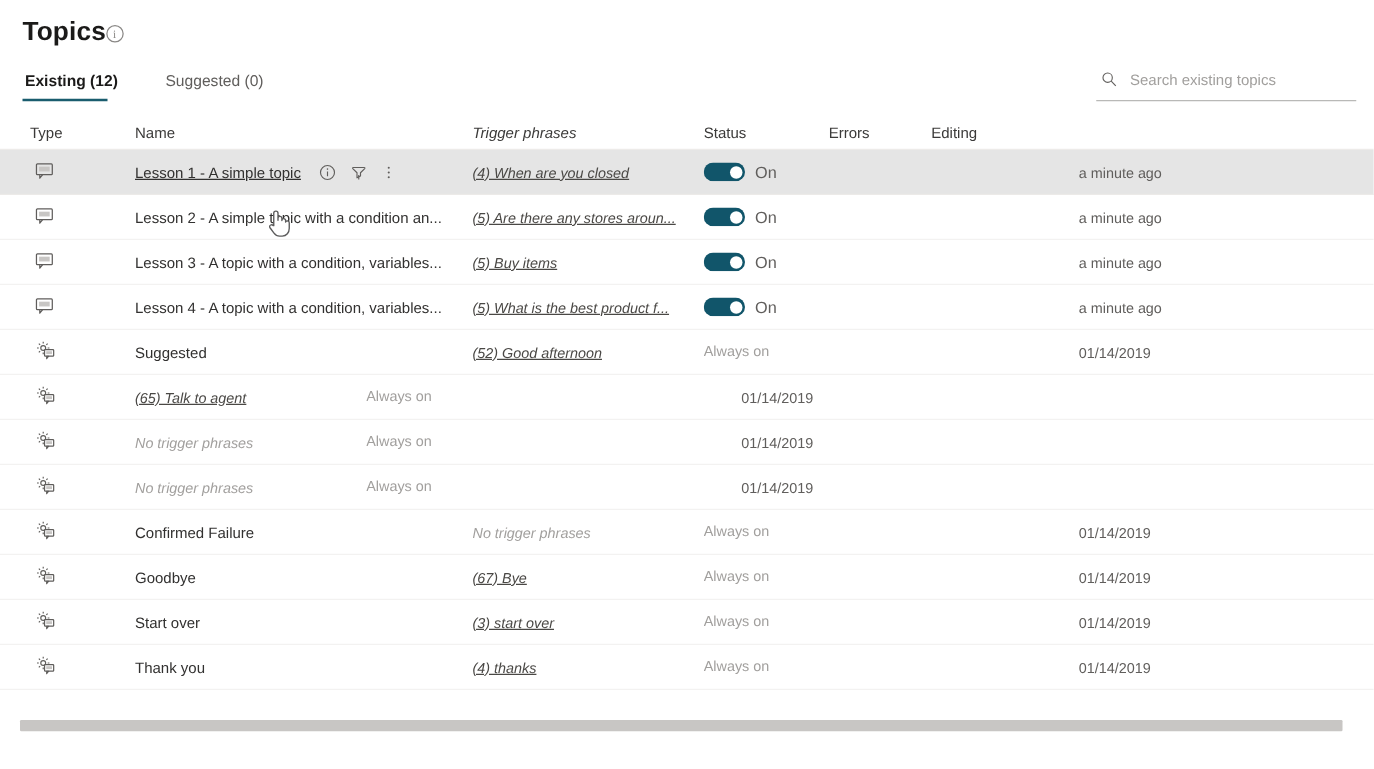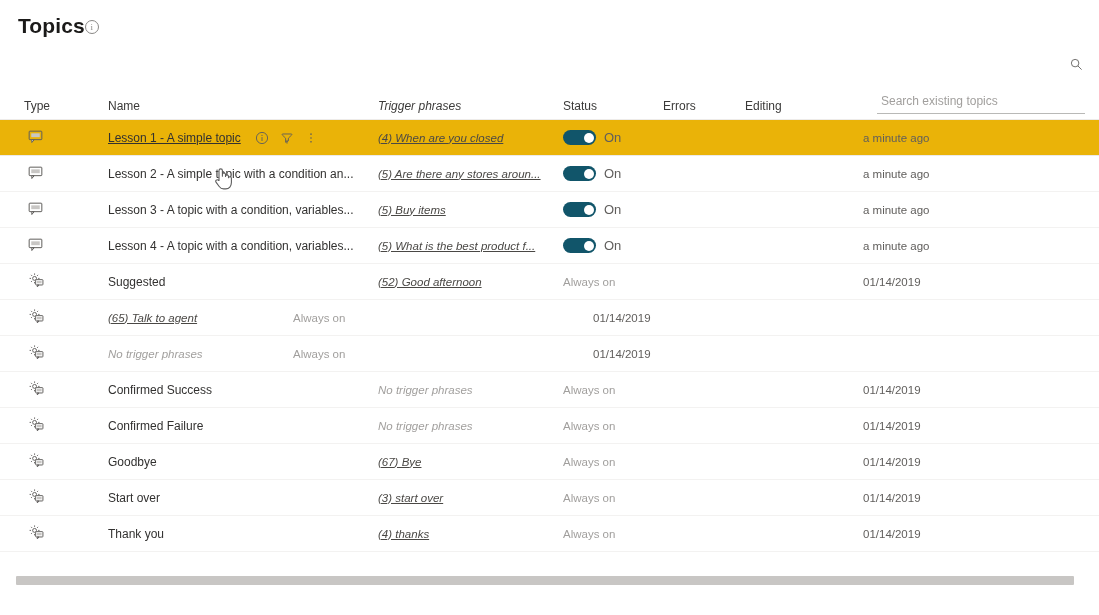--- a/index.html
+++ b/index.html
@@ -30,22 +30,22 @@
     font-size:12.5px; color:#605e5c; padding:4px 14px 9px 2px;
     margin-right:22px; position:relative; cursor:pointer; white-space:nowrap;
   }
   .tab.active { color:#1b1a19; font-weight:600; }
   .tab.active::after {
     content:""; position:absolute; left:0; right:22px; bottom:0;
     height:2px; background:#1a5c6e;
   }
   .search-wrap {
     position:absolute; right:14px; top:0; width:208px;
-    display:flex; align-items:flex-end; gap:19px;
-    border-bottom:1px solid #b9b9b7; padding:3px 2px 5px 4px;flex-direction:column;
+    display:flex; align-items:flex-start; gap:10px;
+    border-bottom:1px solid #b9b9b7; padding:3px 2px 5px 4px;
   }
   .search-icon { flex:0 0 auto; display:block; }
   .search-input {
     border:none; outline:none; background:transparent;
     font-family:"Liberation Sans", sans-serif; font-size:12px;
     color:#605e5c; width:100%; padding:0;
   }
   .search-input::placeholder { color:#a19f9d; }
 
   
@@ -54,21 +54,21 @@
     display:flex; align-items:flex-end; height:30px;
     padding: 0 0 6px 0; border-bottom:1px solid #edebe9;
   }
   .th {
     font-size:12px; color:#3b3a39; font-weight:400; white-space:nowrap;
   }
   .row {
     display:flex; align-items:center; height:36px;
     border-bottom:1px solid #f3f2f1; background:#fff;
   }
-  .row.hovered { background:#eab308; border-bottom-color:#eceae8; }
+  .row.hovered { background:#e5e5e5; border-bottom-color:#eceae8; }
   .cell { font-size:12px; color:#323130; white-space:nowrap; overflow:hidden; }
 
   
   .c-type    { width:108px; padding-left:28px; display:flex; align-items:center; }
   .c-name    { width:270px; padding-left:0; display:flex; align-items:center; }
   .c-trigger { width:185px;font-style:italic; }
   .c-status  { width:100px; display:flex; align-items:center; gap:8px; }
   .c-errors  { width:82px; }
   .c-editing { width:118px; }
   .c-mod     { width:auto; flex:1; }
@@ -117,20 +117,24 @@
 <body>
 
 <div id="app">
 
   <div class="page-head">
     <div class="page-title">Topics</div>
     <span class="info-circle">i</span>
   </div>
 
   <div class="subbar">
+    <div class="tabs">
+      <div class="tab active">Existing (12)</div>
+      <div class="tab">Suggested (0)</div>
+    </div>
     <div class="search-wrap">
       <span class="search-icon">
         <svg width="13" height="13" viewBox="0 0 16 16">
           <circle cx="6.3" cy="6.3" r="4.6" fill="none" stroke="#605e5c" stroke-width="1.1"></circle>
           <line x1="9.8" y1="9.8" x2="14.3" y2="14.3" stroke="#605e5c" stroke-width="1.1"></line>
         </svg>
       </span>
       <input class="search-input" type="text" placeholder="Search existing topics" style="">
     </div>
   </div>
@@ -323,23 +327,20 @@
             <span><svg width="16" height="16" viewBox="0 0 18 18">
                 <g stroke="#605e5c" stroke-width="1.05" fill="none">
                   <circle cx="7.4" cy="7.2" r="2.2"></circle>
                   <path d="M7.4 1.6v1.6M7.4 11.2v1.6M1.8 7.2h1.6M11.4 7.2h1.6M3.45 3.25l1.13 1.13M10.22 10.02l1.13 1.13M11.35 3.25l-1.13 1.13M4.58 10.02l-1.13 1.13"></path>
                 </g>
                 <rect x="8.6" y="8.6" width="8.2" height="6" rx="0.7" fill="#ffffff" stroke="#605e5c" stroke-width="1.1"></rect>
                 <rect x="10.1" y="10.1" width="5.2" height="2.6" fill="#c8c6c4"></rect>
                 <path d="M10.5 14.6 L10.5 16.8 L12.3 14.6 Z" fill="#ffffff" stroke="#605e5c" stroke-width="1.05" stroke-linejoin="round"></path>
               </svg></span>
           </div>
-          <div class="cell c-name">
-            <span class="name-text">Confirmed Success</span>
-          </div>
           <div class="cell c-trigger"><span class="trig-none">No trigger phrases</span></div>
           <div class="cell c-status">
             <span class="status-always">Always on</span>
           </div>
           <div class="cell c-errors"></div>
           <div class="cell c-editing"></div>
           <div class="cell c-mod"><span class="mod-text">01/14/2019</span></div>
         </div>
         <div class="row">
           <div class="cell c-type">

